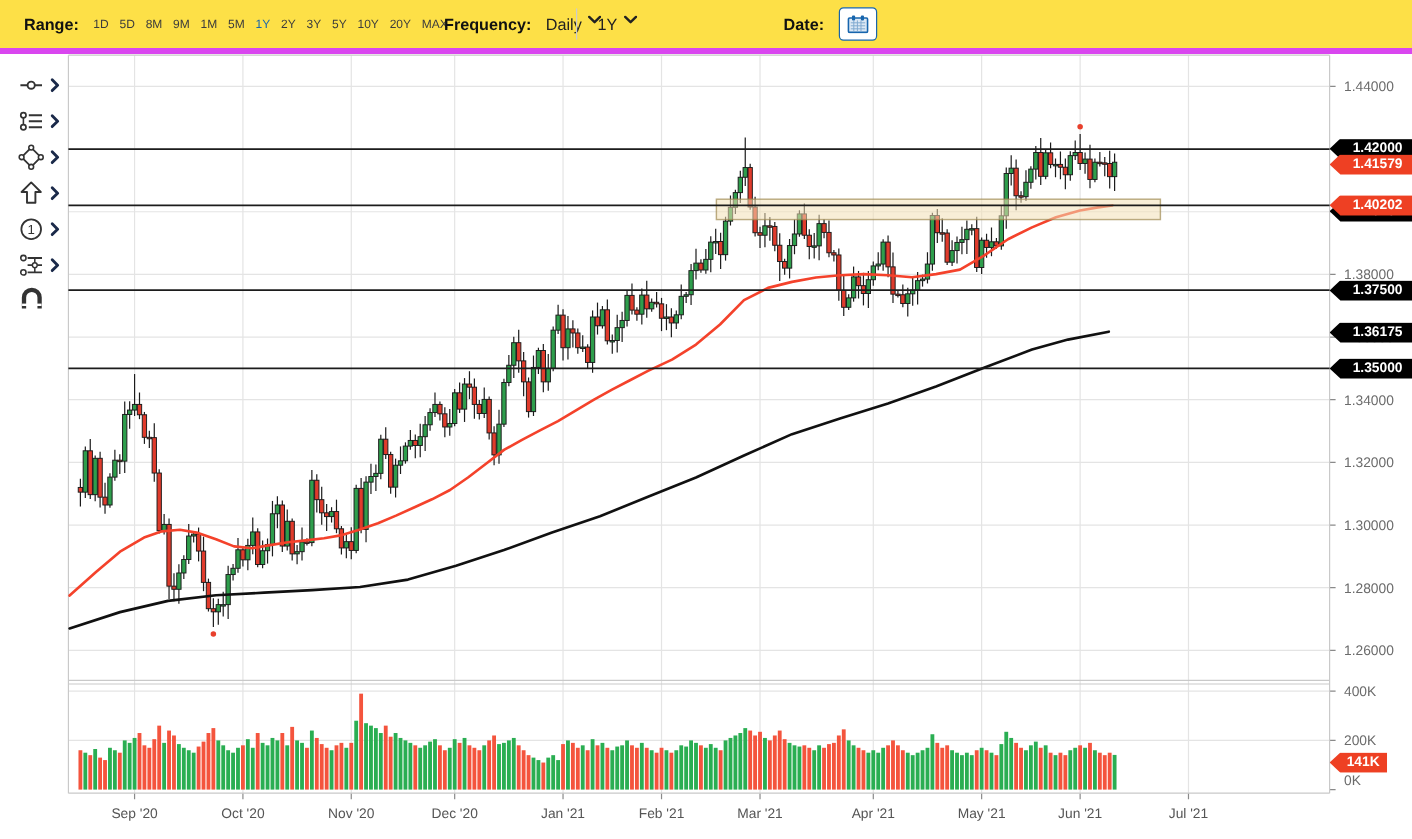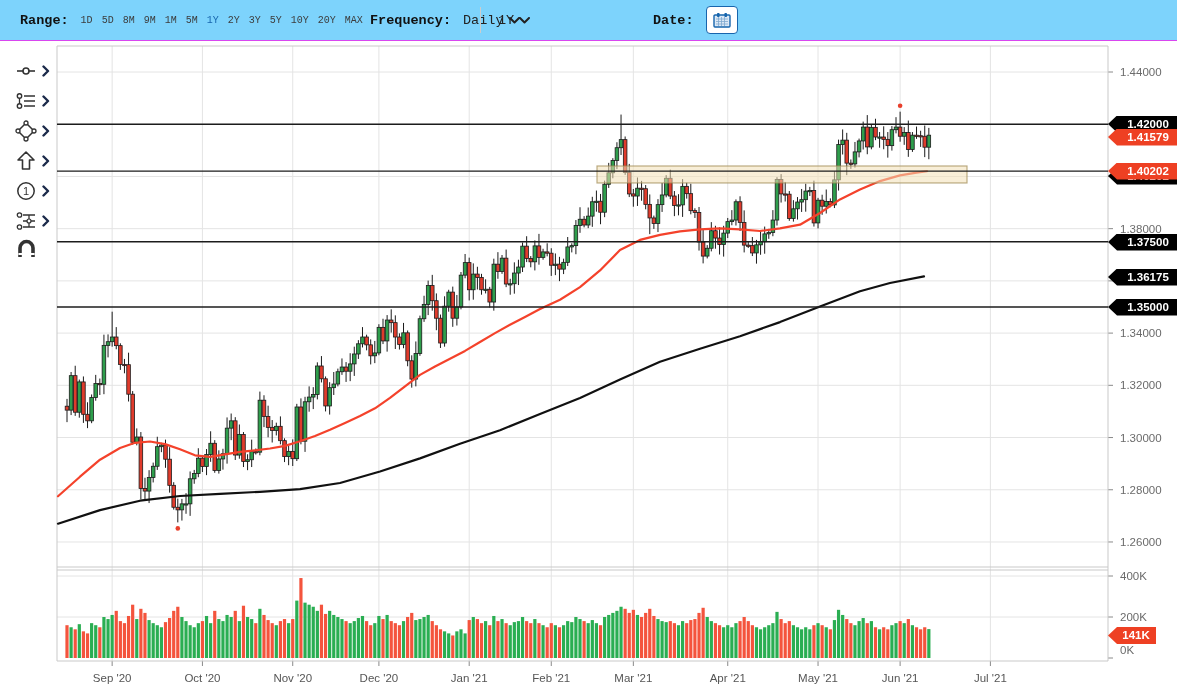--- a/index.html
+++ b/index.html
@@ -1,25 +1,25 @@
 <!DOCTYPE html>
 <html><head>
 <meta charset="utf-8">
 <style>
   html,body{margin:0;padding:0;background:#fff;}
   .app{position:relative;width:1177px;height:699px;background:#fff;overflow:hidden;
        font-family:"Liberation Sans",sans-serif;color:#222;}
   
-  .toolbar{position:absolute;top:0;left:0;right:0;height:40px;background:#7dd3fc;
-           border-bottom:1px solid #d946ef;z-index:20;font-family:Liberation Mono, monospace;}
+  .toolbar{position:absolute;top:0;left:0;right:0;height:40px;background:#fde047;
+           border-bottom:5px solid #d946ef;z-index:20;}
   .tgroup{position:absolute;top:0;height:40px;display:flex;align-items:center;gap:9px;}
   .tlabel{font-weight:bold;font-size:13.5px;color:#111;margin-right:3px;}
   .range-item{font-size:10px;color:#3c3c3c;cursor:pointer;white-space:nowrap;}
   .range-item.active{color:#1765ad;}
-  .dd{display:flex;align-items:center;gap:5px;font-size:13.5px;color:#222;cursor:pointer;}
+  .dd{display:flex;gap:5px;font-size:13.5px;color:#222;cursor:pointer;}
   .vsep{position:absolute;left:480px;top:7px;height:26px;width:1px;background:#ccc;}
   .cal-btn{width:32px;height:28px;border:1.5px solid #1765ad;border-radius:4px;background:#fff;
            display:flex;align-items:center;justify-content:center;cursor:pointer;padding:0;}
   .tutorial{display:flex;align-items:center;gap:5px;color:#1765ad;font-weight:bold;font-size:14px;cursor:pointer;}
   .hamburger{display:flex;flex-direction:column;gap:3px;cursor:pointer;padding:2px;}
   .hamburger div{width:17px;height:3.2px;background:#1a1a1a;border-radius:1px;}
   
   .sidebar{position:absolute;left:0;top:40px;width:56px;bottom:0;background:#fff;z-index:15;}
   .tool{position:absolute;left:15px;display:flex;align-items:center;gap:5px;cursor:pointer;}
   

